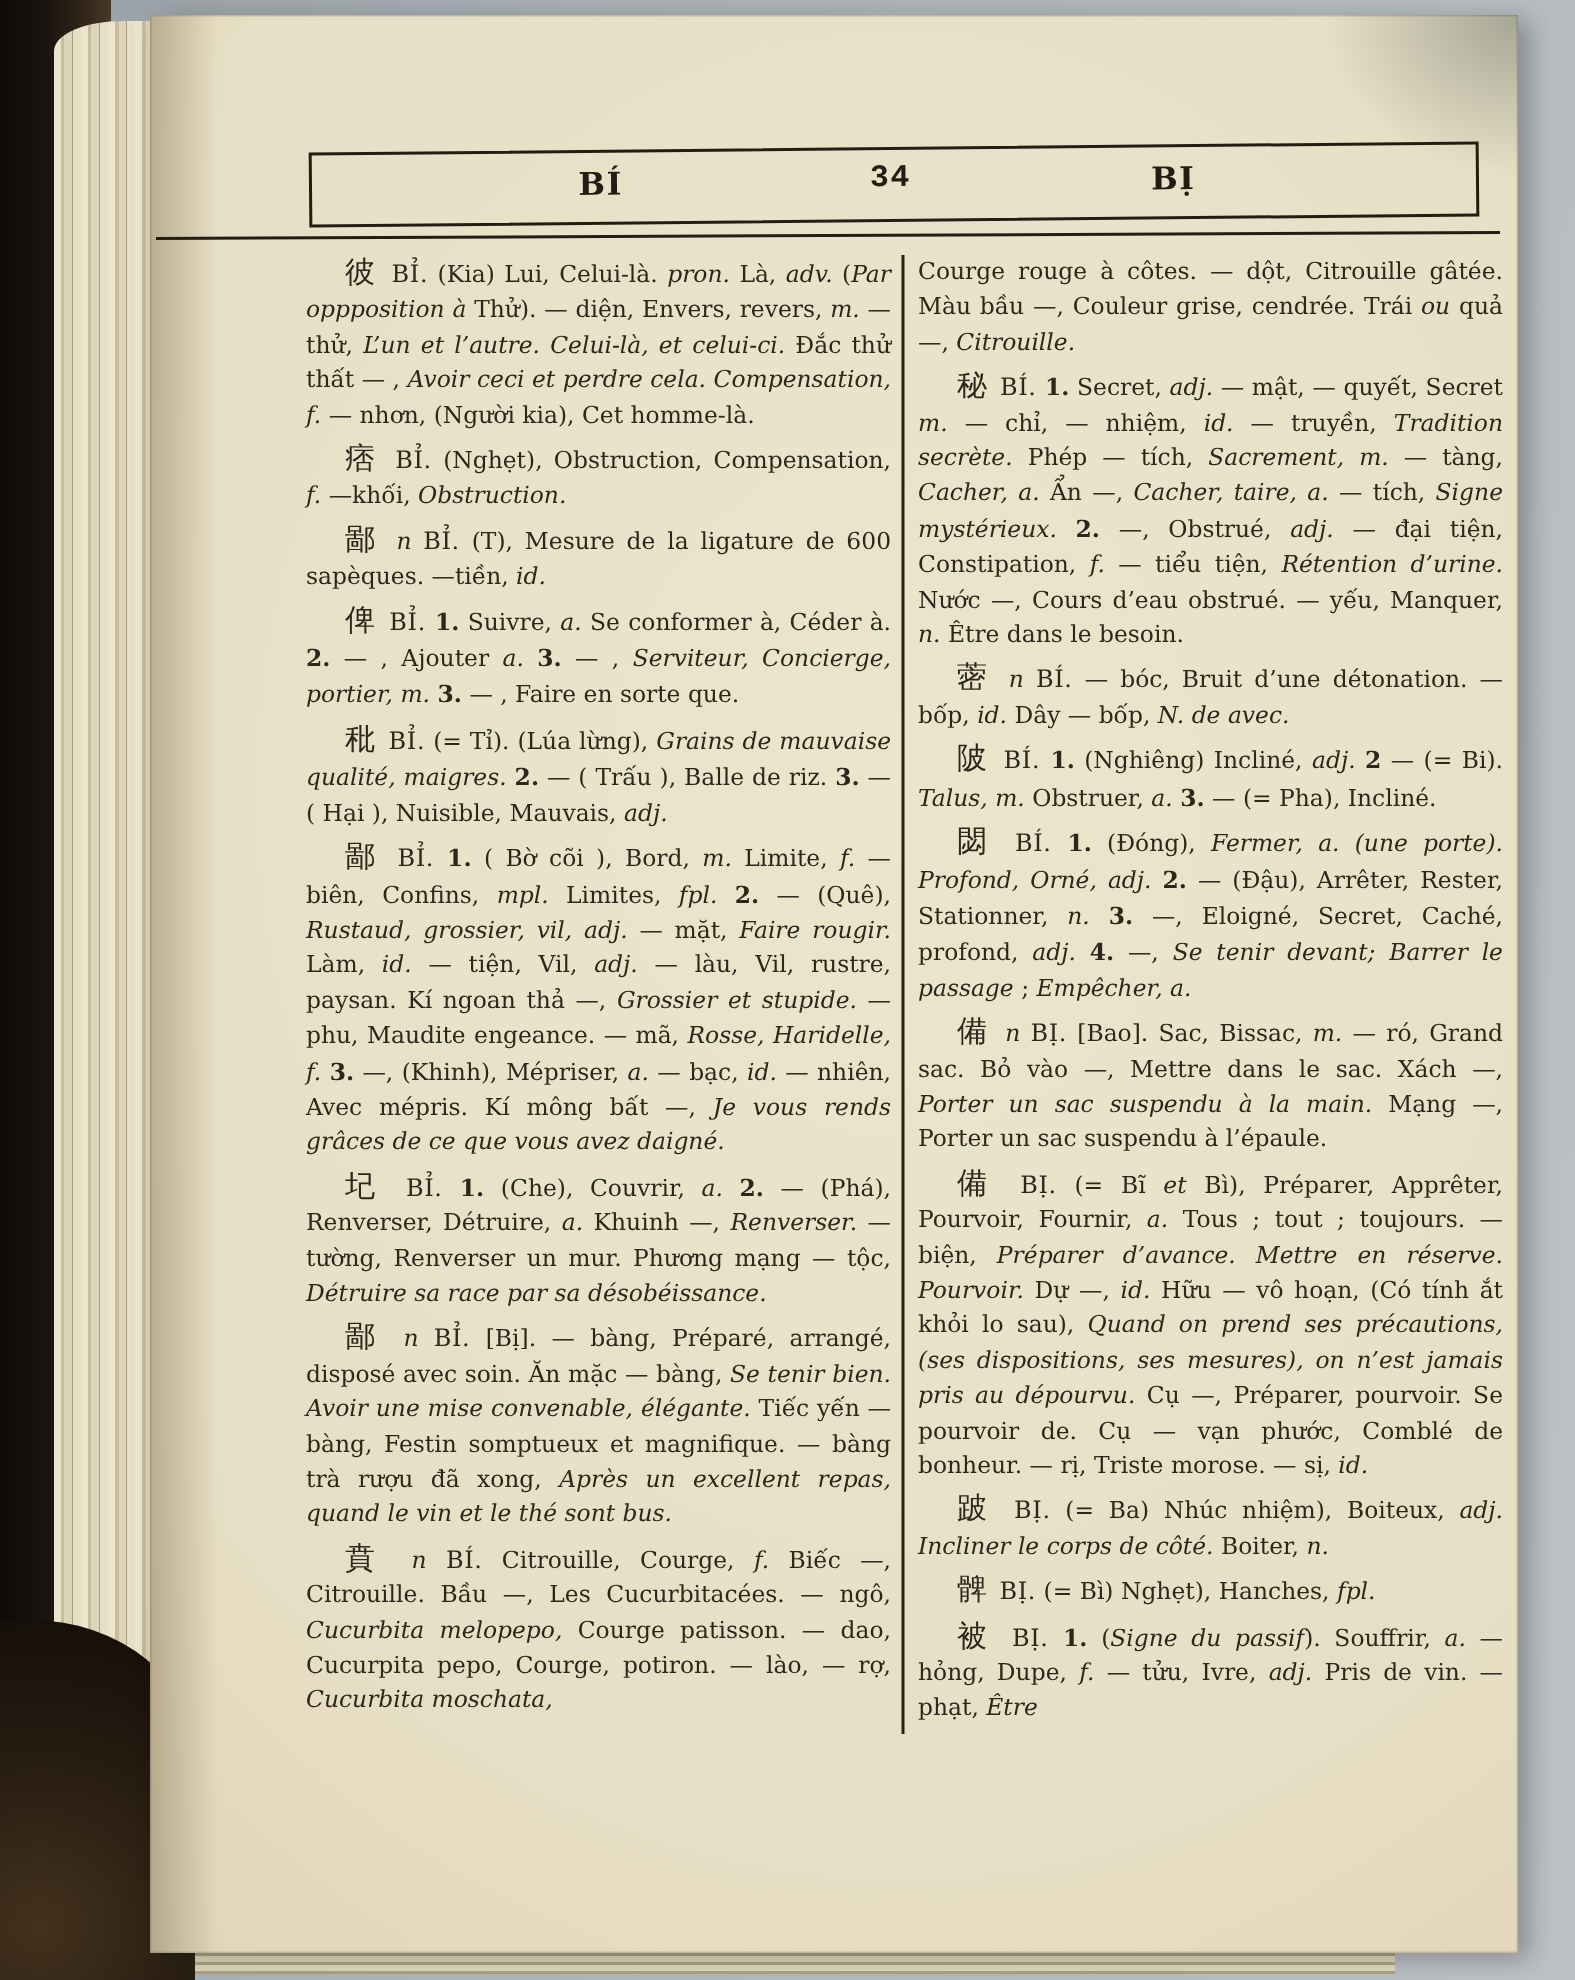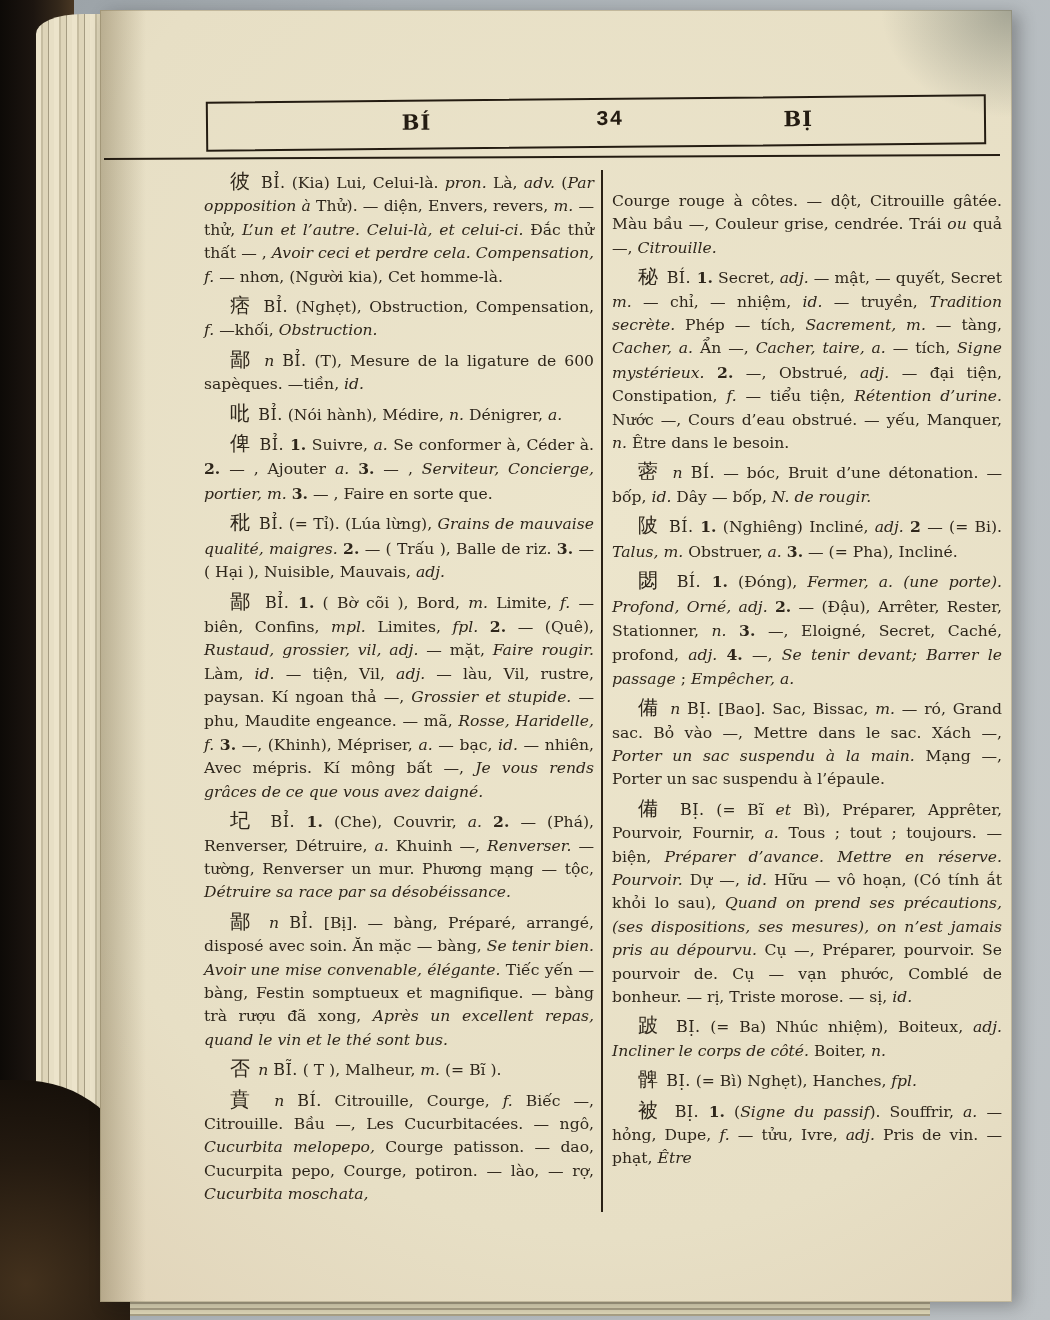--- a/index.html
+++ b/index.html
@@ -28,35 +28,35 @@
     background:radial-gradient(120% 100% at 55% 40%,#ece5cc 0%,#e7dfc5 55%,#decfb4 85%,#d0c5a6 100%);
     box-shadow:0 0 0 1px #c2b89c inset,7px 4px 16px rgba(20,20,20,0.3);}
   .gutter-shade{position:absolute;left:0;top:0;width:46px;height:100%;
     background:linear-gradient(90deg,rgba(110,95,60,0.38),rgba(110,95,60,0));}
   .corner-shade{position:absolute;right:0;top:0;width:170px;height:140px;
     background:radial-gradient(110% 110% at 100% 0%,rgba(85,95,90,0.45),rgba(85,95,90,0) 70%);}
   
   .running-header{position:absolute;left:106px;top:88px;width:776px;height:46px;
     border:2px solid #241c12;transform:rotate(-0.55deg);color:#241c12;}
   .running-header span{position:absolute;top:8px;transform:translateX(-50%);
-    font-weight:bold;font-size:21px;letter-spacing:1px;margin-left:16px;}
+    font-weight:bold;font-size:21px;letter-spacing:1px;}
   .rh-left{left:24.8%;}
   .rh-center{left:49.7%;font-weight:bold;font-family:Liberation Mono, monospace;}
   .rh-right{left:74%;}
   .header-rule{position:absolute;left:4px;top:146px;width:896px;height:2px;
     background:#241c12;transform:rotate(-0.25deg);}
   
   .columns{position:absolute;left:104px;top:160px;width:798px;display:flex;align-items:stretch;}
   .col{color:#2e261b;}
   .col-left{width:390px;}
   .col-rule{width:2px;background:#2a2115;margin:0 9px 0 7px;}
   .col-right{flex:1;}
   .entry{font-size:15.6px;line-height:23.4px;margin:0 0 5px 0;
     text-indent:26px;text-align:justify;}
-  .entry.cont{text-indent:0;margin-top:20px;}
+  .entry.cont{text-indent:0;}
   .seg-cjk{font-size:20px;letter-spacing:1px;}
   .seg-head{font-weight:normal;font-size:16px;letter-spacing:0.4px;}
   .seg-bold{font-weight:bold;}
   .seg-ital{font-style:italic;}
 </style>
 </head>
 <body>
 
 <div class="scene">
   <div class="cover"></div>
@@ -73,34 +73,32 @@
       <span class="rh-center">34</span>
       <span class="rh-right">BỊ</span>
     </div>
     <div class="header-rule"></div>
 
     <div class="columns">
       <div class="col col-left">
           <p class="entry"><span class="seg-cjk">彼 </span><span class="seg-head">BỈ.</span><span class="seg-norm"> (Kia) Lui, Celui-là. </span><span class="seg-ital">pron.</span><span class="seg-norm"> Là, </span><span class="seg-ital">adv.</span><span class="seg-norm"> (</span><span class="seg-ital">Par oppposition à </span><span class="seg-norm">Thử). — diện, Envers, revers, </span><span class="seg-ital">m.</span><span class="seg-norm"> — thử, </span><span class="seg-ital">L’un et l’autre. Celui-là, et celui-ci.</span><span class="seg-norm"> Đắc thử thất — , </span><span class="seg-ital">Avoir ceci et perdre cela. Compensation, f.</span><span class="seg-norm"> — nhơn, (Người kia), Cet homme-là.</span></p>
           <p class="entry"><span class="seg-cjk">痞 </span><span class="seg-head">BỈ.</span><span class="seg-norm"> (Nghẹt), Obstruction, Compensation, </span><span class="seg-ital">f.</span><span class="seg-norm"> —khối, </span><span class="seg-ital">Obstruction.</span></p>
           <p class="entry"><span class="seg-cjk">鄙 </span><span class="seg-ital">n </span><span class="seg-head">BỈ.</span><span class="seg-norm"> (T), Mesure de la ligature de 600 sapèques. —tiền, </span><span class="seg-ital">id.</span></p>
-          <p class="entry"><span class="seg-cjk">吡 </span><span class="seg-head">BỈ.</span><span class="seg-norm"> (Nói hành), Médire, </span><span class="seg-ital">n.</span><span class="seg-norm"> Dénigrer, </span><span class="seg-ital">a.</span></p>
           <p class="entry"><span class="seg-cjk">俾 </span><span class="seg-head">BỈ. </span><span class="seg-bold">1.</span><span class="seg-norm"> Suivre, </span><span class="seg-ital">a.</span><span class="seg-norm"> Se conformer à, Céder à. </span><span class="seg-bold">2.</span><span class="seg-norm"> — , Ajouter </span><span class="seg-ital">a.</span><span class="seg-norm"> </span><span class="seg-bold">3.</span><span class="seg-norm"> — , </span><span class="seg-ital">Serviteur, Concierge, portier, m.</span><span class="seg-norm"> </span><span class="seg-bold">3.</span><span class="seg-norm"> — , Faire en sorte que.</span></p>
           <p class="entry"><span class="seg-cjk">秕 </span><span class="seg-head">BỈ.</span><span class="seg-norm"> (= Tỉ). (Lúa lừng), </span><span class="seg-ital">Grains de mauvaise qualité, maigres.</span><span class="seg-norm"> </span><span class="seg-bold">2.</span><span class="seg-norm"> — ( Trấu ), Balle de riz. </span><span class="seg-bold">3.</span><span class="seg-norm"> — ( Hại ), Nuisible, Mauvais, </span><span class="seg-ital">adj.</span></p>
           <p class="entry"><span class="seg-cjk">鄙 </span><span class="seg-head">BỈ. </span><span class="seg-bold">1.</span><span class="seg-norm"> ( Bờ cõi ), Bord, </span><span class="seg-ital">m.</span><span class="seg-norm"> Limite, </span><span class="seg-ital">f.</span><span class="seg-norm"> — biên, Confins, </span><span class="seg-ital">mpl.</span><span class="seg-norm"> Limites, </span><span class="seg-ital">fpl.</span><span class="seg-norm"> </span><span class="seg-bold">2.</span><span class="seg-norm"> — (Quê), </span><span class="seg-ital">Rustaud, grossier, vil, adj.</span><span class="seg-norm"> — mặt, </span><span class="seg-ital">Faire rougir.</span><span class="seg-norm"> Làm, </span><span class="seg-ital">id.</span><span class="seg-norm"> — tiện, Vil, </span><span class="seg-ital">adj.</span><span class="seg-norm"> — làu, Vil, rustre, paysan. Kí ngoan thả —, </span><span class="seg-ital">Grossier et stupide.</span><span class="seg-norm"> — phu, Maudite engeance. — mã, </span><span class="seg-ital">Rosse, Haridelle, f.</span><span class="seg-norm"> </span><span class="seg-bold">3.</span><span class="seg-norm"> —, (Khinh), Mépriser, </span><span class="seg-ital">a.</span><span class="seg-norm"> — bạc, </span><span class="seg-ital">id.</span><span class="seg-norm"> — nhiên, Avec mépris. Kí mông bất —, </span><span class="seg-ital">Je vous rends grâces de ce que vous avez daigné.</span></p>
           <p class="entry"><span class="seg-cjk">圮 </span><span class="seg-head">BỈ. </span><span class="seg-bold">1.</span><span class="seg-norm"> (Che), Couvrir, </span><span class="seg-ital">a.</span><span class="seg-norm"> </span><span class="seg-bold">2.</span><span class="seg-norm"> — (Phá), Renverser, Détruire, </span><span class="seg-ital">a.</span><span class="seg-norm"> Khuinh —, </span><span class="seg-ital">Renverser.</span><span class="seg-norm"> — tường, Renverser un mur. Phương mạng — tộc, </span><span class="seg-ital">Détruire sa race par sa désobéissance.</span></p>
           <p class="entry"><span class="seg-cjk">鄙 </span><span class="seg-ital">n </span><span class="seg-head">BỈ.</span><span class="seg-norm"> [Bị]. — bàng, Préparé, arrangé, disposé avec soin. Ăn mặc — bàng, </span><span class="seg-ital">Se tenir bien. Avoir une mise convenable, élégante.</span><span class="seg-norm"> Tiếc yến — bàng, Festin somptueux et magnifique. — bàng trà rượu đã xong, </span><span class="seg-ital">Après un excellent repas, quand le vin et le thé sont bus.</span></p>
-          <p class="entry"><span class="seg-cjk">否 </span><span class="seg-ital">n </span><span class="seg-head">BĨ.</span><span class="seg-norm"> ( T ), Malheur, </span><span class="seg-ital">m.</span><span class="seg-norm"> (= Bĩ ).</span></p>
           <p class="entry"><span class="seg-cjk">賁 </span><span class="seg-ital">n </span><span class="seg-head">BÍ.</span><span class="seg-norm"> Citrouille, Courge, </span><span class="seg-ital">f.</span><span class="seg-norm"> Biếc —, Citrouille. Bầu —, Les Cucurbitacées. — ngô, </span><span class="seg-ital">Cucurbita melopepo,</span><span class="seg-norm"> Courge patisson. — dao, Cucurpita pepo, Courge, potiron. — lào, — rợ, </span><span class="seg-ital">Cucurbita moschata,</span></p>
         </div>
       <div class="col-rule"></div>
       <div class="col col-right">
           <p class="entry cont"><span class="seg-norm">Courge rouge à côtes. — dột, Citrouille gâtée. Màu bầu —, Couleur grise, cendrée. Trái </span><span class="seg-ital">ou</span><span class="seg-norm"> quả —, </span><span class="seg-ital">Citrouille.</span></p>
           <p class="entry"><span class="seg-cjk">秘 </span><span class="seg-head">BÍ. </span><span class="seg-bold">1.</span><span class="seg-norm"> Secret, </span><span class="seg-ital">adj.</span><span class="seg-norm"> — mật, — quyết, Secret </span><span class="seg-ital">m.</span><span class="seg-norm"> — chỉ, — nhiệm, </span><span class="seg-ital">id.</span><span class="seg-norm"> — truyền, </span><span class="seg-ital">Tradition secrète.</span><span class="seg-norm"> Phép — tích, </span><span class="seg-ital">Sacrement, m.</span><span class="seg-norm"> — tàng, </span><span class="seg-ital">Cacher, a.</span><span class="seg-norm"> Ẩn —, </span><span class="seg-ital">Cacher, taire, a.</span><span class="seg-norm"> — tích, </span><span class="seg-ital">Signe mystérieux.</span><span class="seg-norm"> </span><span class="seg-bold">2.</span><span class="seg-norm"> —, Obstrué, </span><span class="seg-ital">adj.</span><span class="seg-norm"> — đại tiện, Constipation, </span><span class="seg-ital">f.</span><span class="seg-norm"> — tiểu tiện, </span><span class="seg-ital">Rétention d’urine.</span><span class="seg-norm"> Nước —, Cours d’eau obstrué. — yếu, Manquer, </span><span class="seg-ital">n.</span><span class="seg-norm"> Être dans le besoin.</span></p>
-          <p class="entry"><span class="seg-cjk">蔤 </span><span class="seg-ital">n </span><span class="seg-head">BÍ.</span><span class="seg-norm"> — bóc, Bruit d’une détonation. — bốp, </span><span class="seg-ital">id.</span><span class="seg-norm"> Dây — bốp, </span><span class="seg-ital">N. de rougir.</span></p>
+          <p class="entry"><span class="seg-cjk">蔤 </span><span class="seg-ital">n </span><span class="seg-head">BÍ.</span><span class="seg-norm"> — bóc, Bruit d’une détonation. — bốp, </span><span class="seg-ital">id.</span><span class="seg-norm"> Dây — bốp, </span><span class="seg-ital">N. de avec.</span></p>
           <p class="entry"><span class="seg-cjk">陂 </span><span class="seg-head">BÍ. </span><span class="seg-bold">1.</span><span class="seg-norm"> (Nghiêng) Incliné, </span><span class="seg-ital">adj.</span><span class="seg-norm"> </span><span class="seg-bold">2</span><span class="seg-norm"> — (= Bi). </span><span class="seg-ital">Talus, m.</span><span class="seg-norm"> Obstruer, </span><span class="seg-ital">a.</span><span class="seg-norm"> </span><span class="seg-bold">3.</span><span class="seg-norm"> — (= Pha), Incliné.</span></p>
           <p class="entry"><span class="seg-cjk">閟 </span><span class="seg-head">BÍ. </span><span class="seg-bold">1.</span><span class="seg-norm"> (Đóng), </span><span class="seg-ital">Fermer, a. (une porte). Profond, Orné, adj.</span><span class="seg-norm"> </span><span class="seg-bold">2.</span><span class="seg-norm"> — (Đậu), Arrêter, Rester, Stationner, </span><span class="seg-ital">n.</span><span class="seg-norm"> </span><span class="seg-bold">3.</span><span class="seg-norm"> —, Eloigné, Secret, Caché, profond, </span><span class="seg-ital">adj.</span><span class="seg-norm"> </span><span class="seg-bold">4.</span><span class="seg-norm"> —, </span><span class="seg-ital">Se tenir devant; Barrer le passage</span><span class="seg-norm"> ; </span><span class="seg-ital">Empêcher, a.</span></p>
           <p class="entry"><span class="seg-cjk">備 </span><span class="seg-ital">n </span><span class="seg-head">BỊ.</span><span class="seg-norm"> [Bao]. Sac, Bissac, </span><span class="seg-ital">m.</span><span class="seg-norm"> — ró, Grand sac. Bỏ vào —, Mettre dans le sac. Xách —, </span><span class="seg-ital">Porter un sac suspendu à la main.</span><span class="seg-norm"> Mạng —, Porter un sac suspendu à l’épaule.</span></p>
           <p class="entry"><span class="seg-cjk">備 </span><span class="seg-head">BỊ.</span><span class="seg-norm"> (= Bĩ </span><span class="seg-ital">et</span><span class="seg-norm"> Bì), Préparer, Apprêter, Pourvoir, Fournir, </span><span class="seg-ital">a.</span><span class="seg-norm"> Tous ; tout ; toujours. — biện, </span><span class="seg-ital">Préparer d’avance. Mettre en réserve. Pourvoir.</span><span class="seg-norm"> Dự —, </span><span class="seg-ital">id.</span><span class="seg-norm"> Hữu — vô hoạn, (Có tính ắt khỏi lo sau), </span><span class="seg-ital">Quand on prend ses précautions, (ses dispositions, ses mesures), on n’est jamais pris au dépourvu.</span><span class="seg-norm"> Cụ —, Préparer, pourvoir. Se pourvoir de. Cụ — vạn phước, Comblé de bonheur. — rị, Triste morose. — sị, </span><span class="seg-ital">id.</span></p>
           <p class="entry"><span class="seg-cjk">跛 </span><span class="seg-head">BỊ.</span><span class="seg-norm"> (= Ba) Nhúc nhiệm), Boiteux, </span><span class="seg-ital">adj. Incliner le corps de côté.</span><span class="seg-norm"> Boiter, </span><span class="seg-ital">n.</span></p>
           <p class="entry"><span class="seg-cjk">髀 </span><span class="seg-head">BỊ.</span><span class="seg-norm"> (= Bì) Nghẹt), Hanches, </span><span class="seg-ital">fpl.</span></p>
           <p class="entry"><span class="seg-cjk">被 </span><span class="seg-head">BỊ. </span><span class="seg-bold">1.</span><span class="seg-norm"> (</span><span class="seg-ital">Signe du passif</span><span class="seg-norm">). Souffrir, </span><span class="seg-ital">a.</span><span class="seg-norm"> — hỏng, Dupe, </span><span class="seg-ital">f.</span><span class="seg-norm"> — tửu, Ivre, </span><span class="seg-ital">adj.</span><span class="seg-norm"> Pris de vin. — phạt, </span><span class="seg-ital">Être</span></p>
         </div>
     </div>
   </div>

